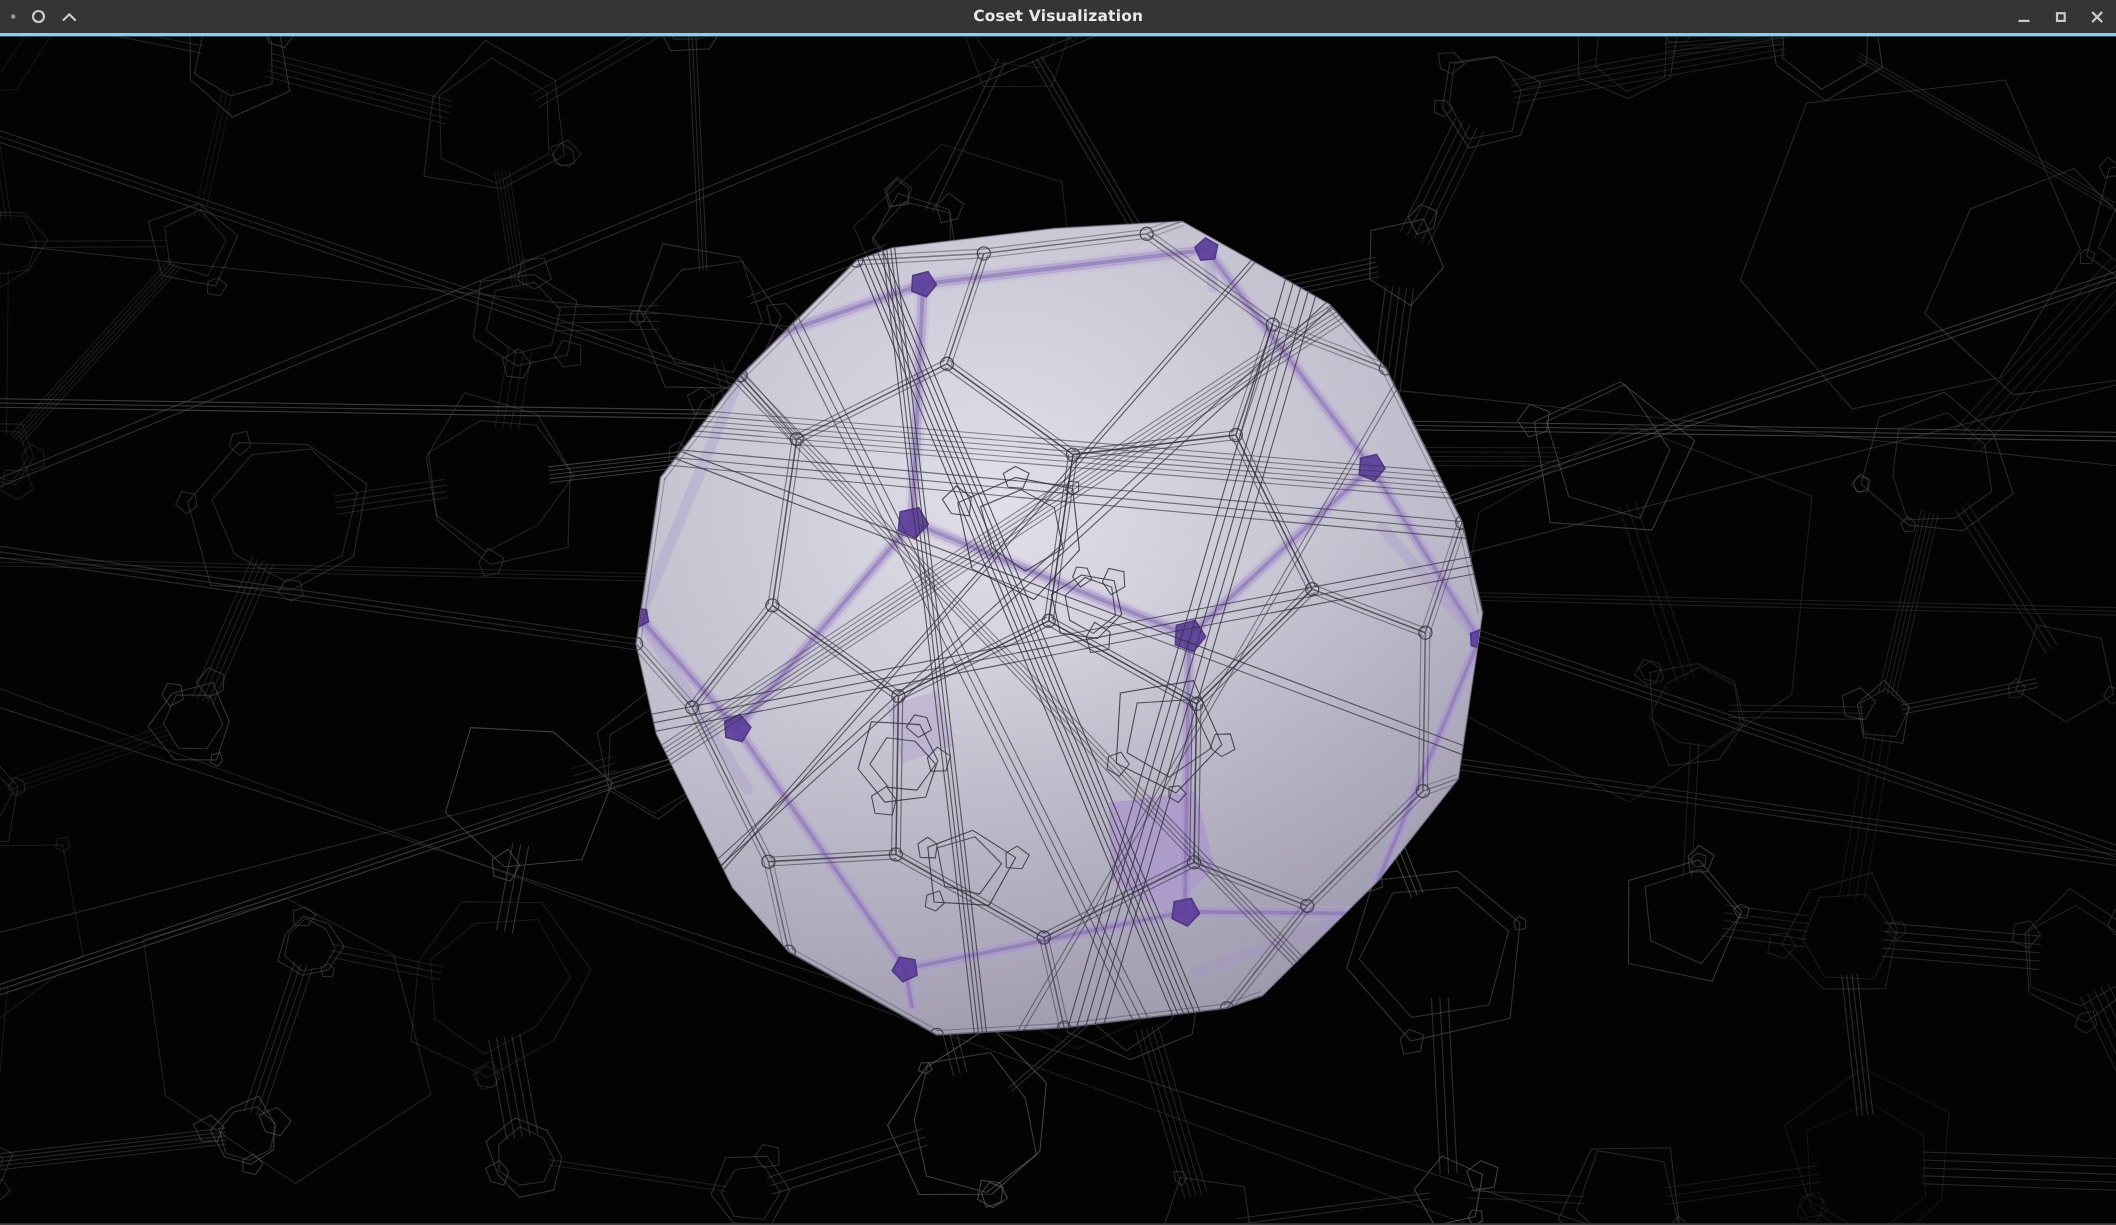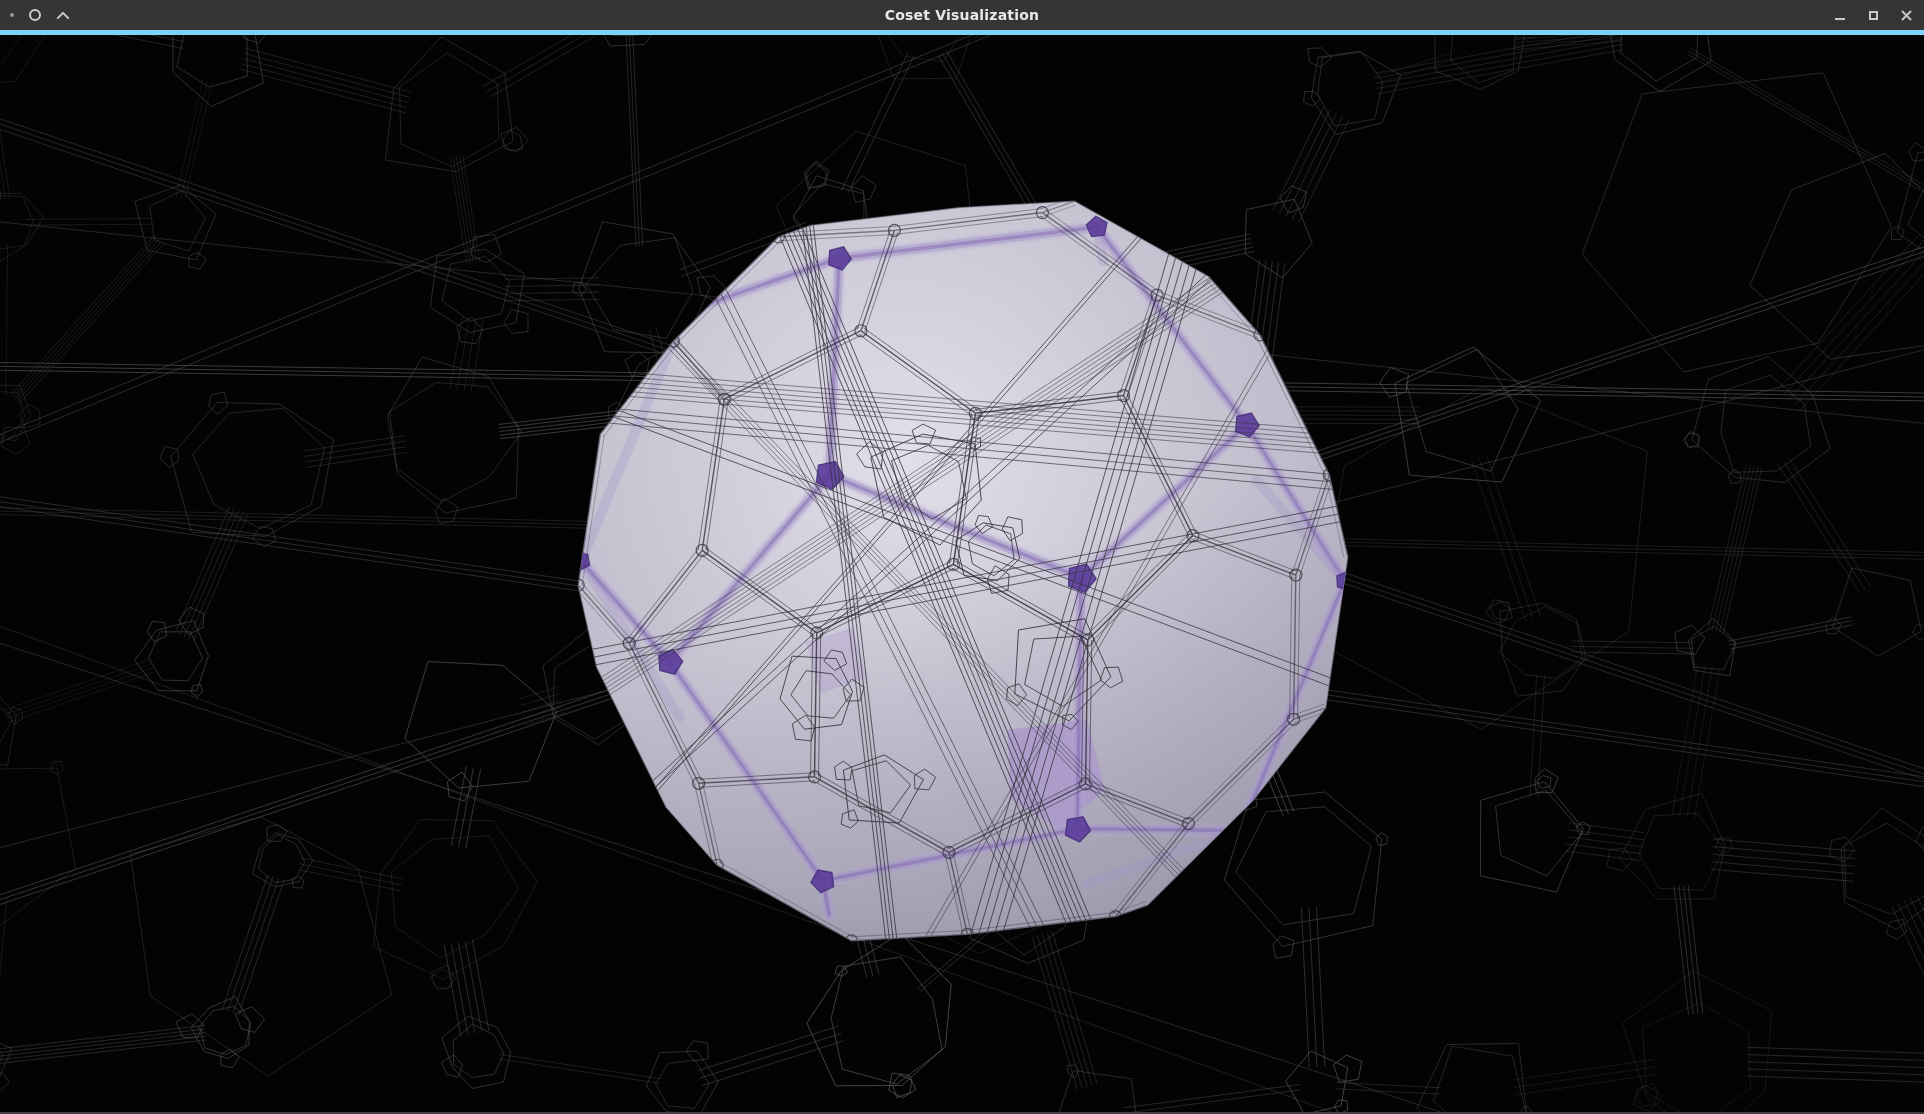--- a/index.html
+++ b/index.html
@@ -1,21 +1,21 @@
 <!DOCTYPE html>
 <html><head>
 <meta charset="utf-8">
 <style>
   html,body{margin:0;padding:0;background:#000;}
   body{width:1924px;height:1114px;overflow:hidden;position:relative;
        font-family:"DejaVu Sans","Liberation Sans",sans-serif;}
 
   
   .titlebar{position:absolute;top:0;left:0;right:0;height:30px;background:#353535;
-            border-bottom:5px solid #7dd3fc;z-index:3;}
+            border-bottom:3px solid #7dd3fc;z-index:3;}
   .tb-title{position:absolute;left:0;right:0;top:0;height:30px;line-height:30px;
             text-align:center;color:#e9e9e9;font-size:14px;font-weight:bold;
             letter-spacing:.2px;pointer-events:none;}
   .tb-left{position:absolute;left:10px;top:0;height:30px;display:flex;
            align-items:center;gap:15px;}
   .tb-dot{width:4px;height:4px;border-radius:50%;background:#989898;}
   .tb-circle{width:12px;height:12px;border:2px solid #cdcdcd;border-radius:50%;
              box-sizing:border-box;cursor:pointer;}
   .tb-chevron{width:14px;height:9px;cursor:pointer;}
   .tb-chevron polyline{fill:none;stroke:#cdcdcd;stroke-width:2.2;stroke-linecap:round;

